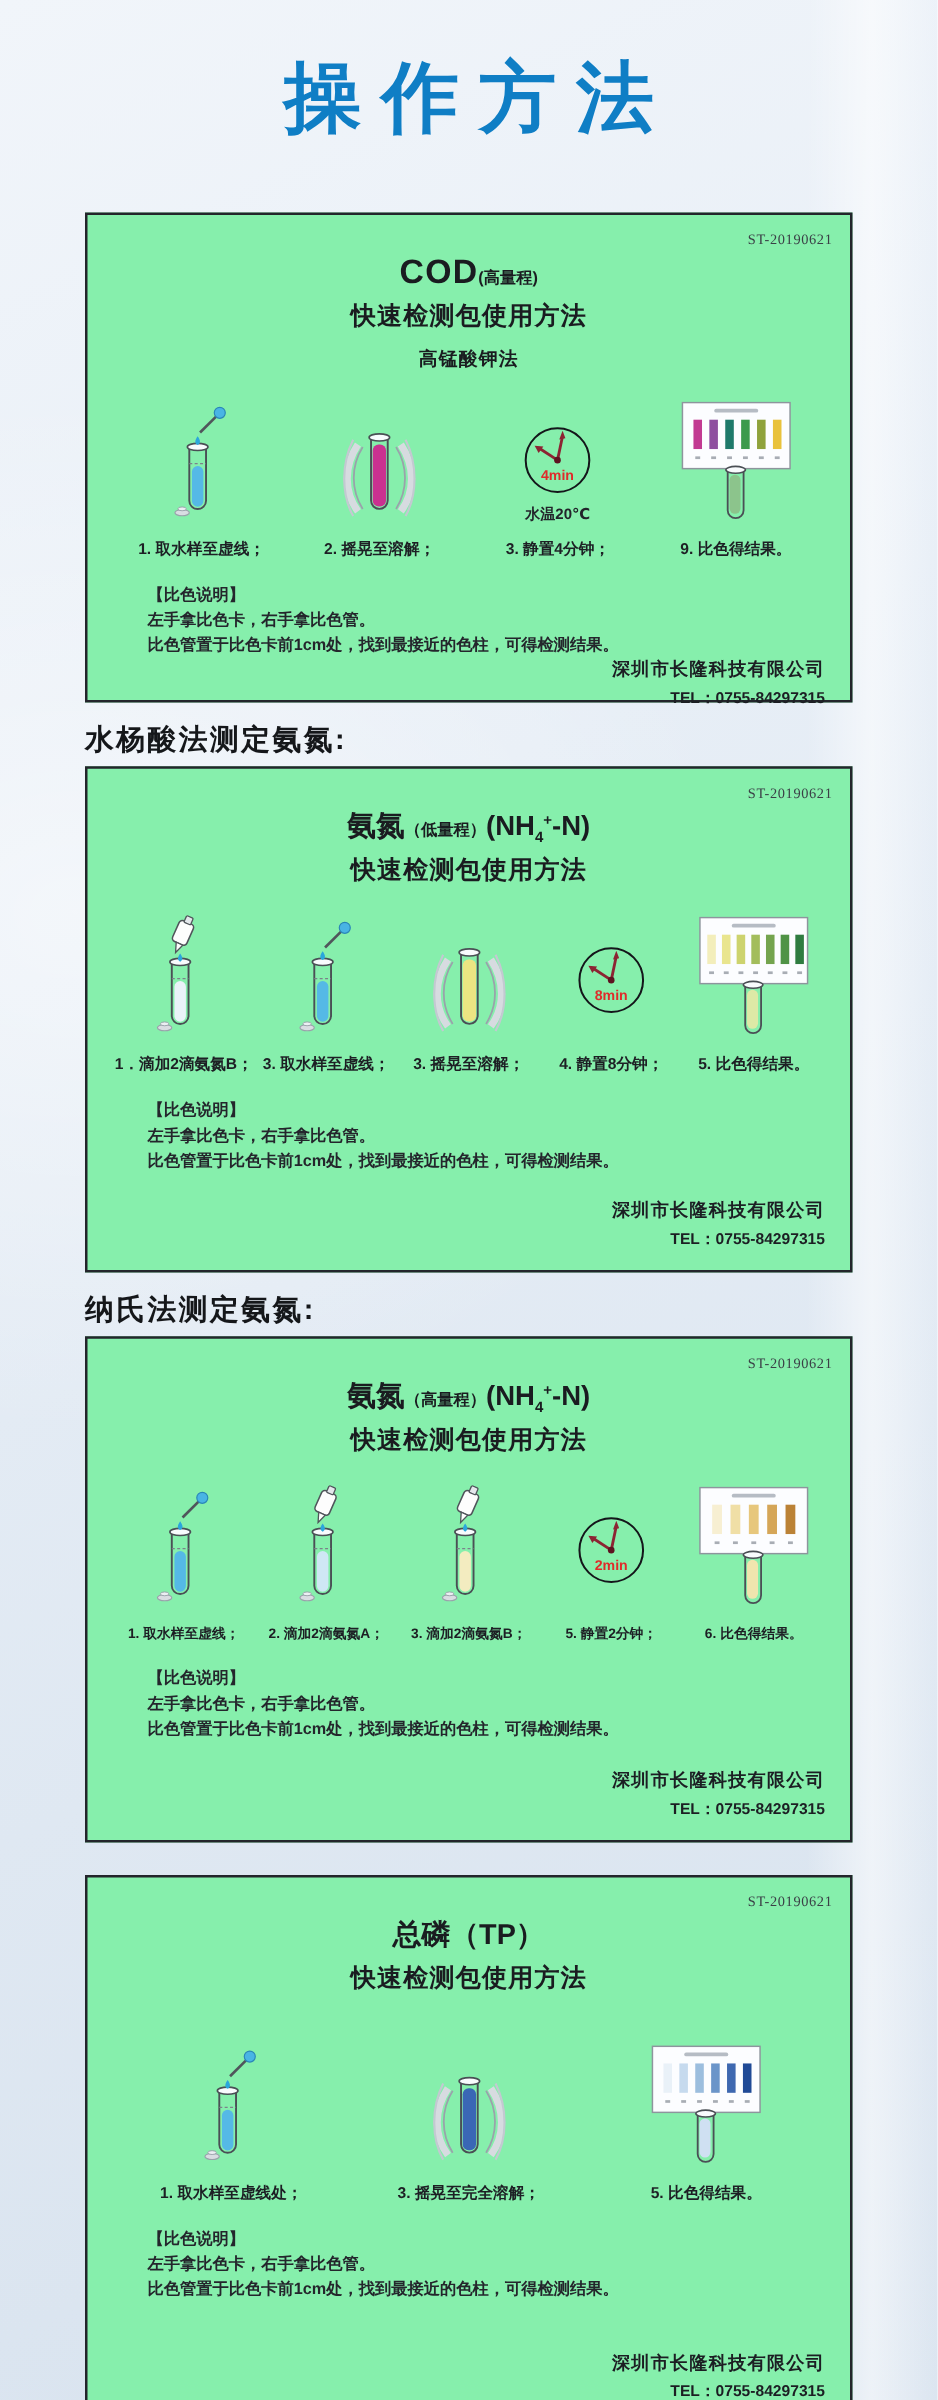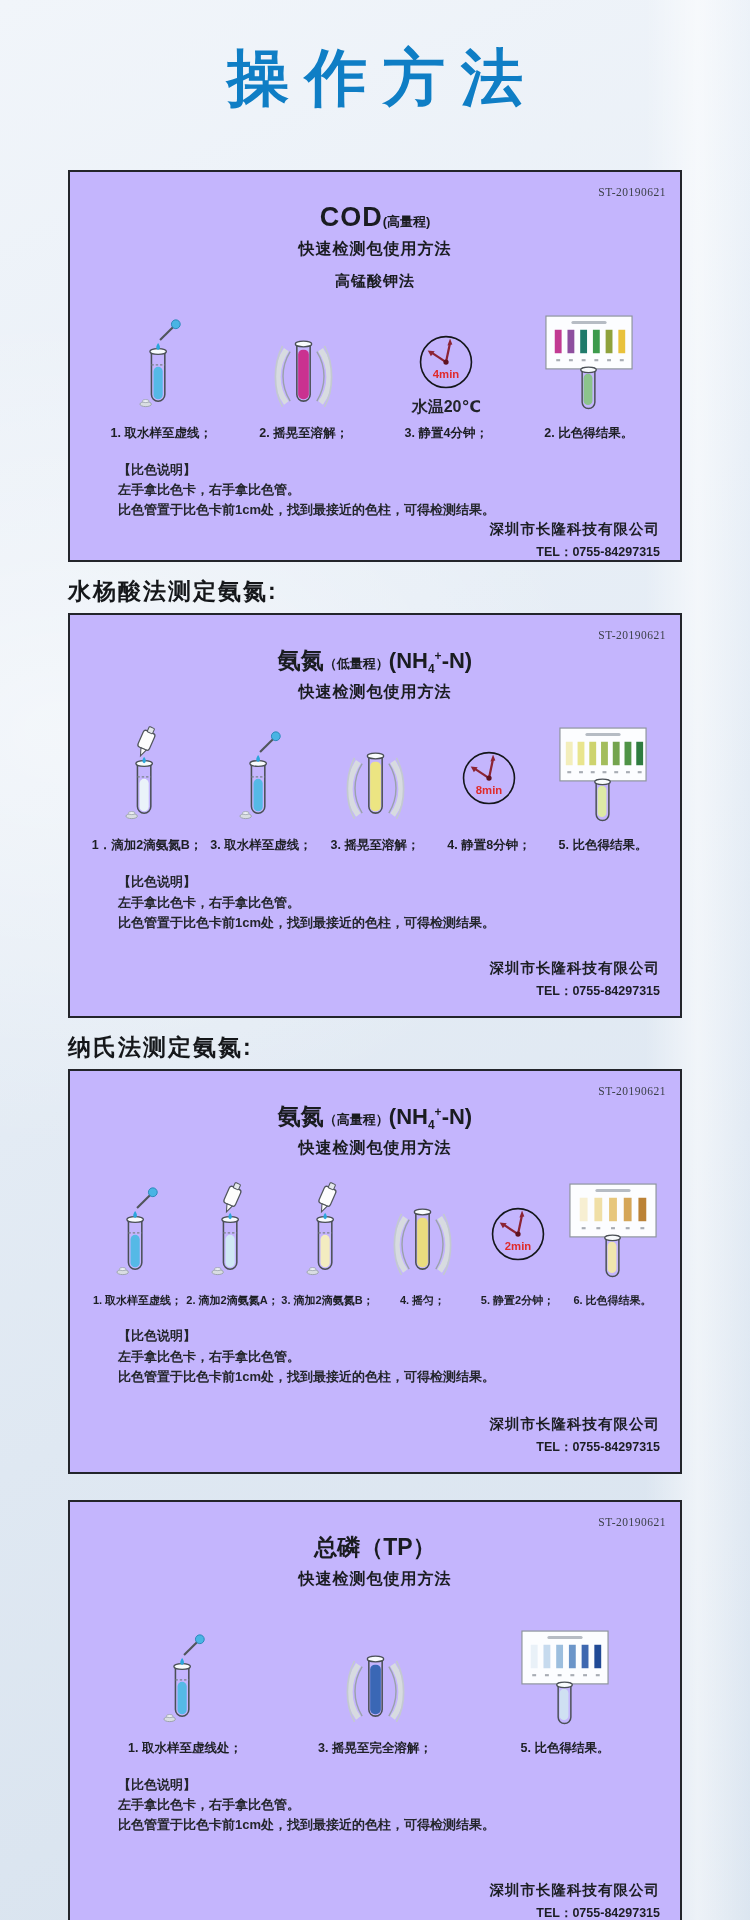--- a/index.html
+++ b/index.html
@@ -14,48 +14,48 @@
   .page-title{
     margin:36px auto 50px;text-align:center;
     font-size:62px;font-weight:bold;letter-spacing:16px;padding-left:16px;
   }
   .col{width:614px;margin:0 auto;}
   .sec-label{
     font-size:23px;font-weight:700;color:#15171a;margin:14px 0 6px;letter-spacing:2px;
   }
   .panel{
     position:relative;box-sizing:border-box;
-    border:2px solid #23252b;background:#c4b5fd;
+    border:2px solid #23252b;background:#86efac;
     padding:16px 20px 0;display:flex;flex-direction:column;
   }
   .h392{height:392px}.h405{height:405px}.h440{height:440px}.mt26{margin-top:26px}
   .code{
     position:absolute;top:14px;right:14px;font-family:"Liberation Serif","DejaVu Serif",serif;
     font-size:11.5px;color:#3a3f46;letter-spacing:.5px;
   }
   .ptitle{ text-align:center;color:#1a1c20;margin-top:14px;font-weight:700; }
   .ptitle .main-lat{font-size:27px;font-weight:600;letter-spacing:1px;}
   .ptitle .main-cjk{font-size:23px;}
   .ptitle .range{font-size:13px;font-weight:700;}
   .ptitle .formula{font-size:22px;font-weight:600;}
   .ptitle sub{font-size:12px;}
   .ptitle sup{font-size:12px;}
-  .ptitle2{text-align:center;color:#1a1c20;font-size:16px;font-weight:700;margin-top:6px;letter-spacing:1px;}
+  .ptitle2{text-align:center;color:#1a1c20;font-size:20px;font-weight:700;margin-top:6px;letter-spacing:1px;}
   .pmethod{text-align:center;color:#1a1c20;font-size:15px;font-weight:700;margin-top:12px;letter-spacing:1px;}
   .steps{display:flex;justify-content:space-around;margin-top:18px;}
   .step{display:flex;flex-direction:column;align-items:center;flex:1;min-width:0;justify-content:center;}
   .art-wrap{height:104px;display:flex;align-items:flex-end;justify-content:center;}
   .cap{margin-top:12px;font-size:12.5px;font-weight:600;color:#1d1f24;white-space:nowrap;}
   .cap.small{font-size:11px;}
   svg{display:block;}
   .a-pipette,.a-bottle{width:44px;height:100px;}
   .a-shake{width:61px;height:100px;}
   .a-clock{width:66px;height:66px;margin-bottom:12px;}
   .a-clock.nomb{margin-bottom:0;}
-  .clock-note{height:16px;font-size:16px;font-weight:600;color:#22242a;}
+  .clock-note{height:16px;font-size:12px;font-weight:600;color:#22242a;}
   .a-card{width:90px;height:98px;}
   .t-min{fill:#e02a2a;font-family:"Liberation Sans",sans-serif;font-size:12px;font-weight:bold;text-anchor:middle;}
   .note{margin:18px 0 0 28px;color:#24262c;font-size:13px;line-height:1.55;}
   .note .nt{font-weight:700;}
   .note .nl{font-weight:600;}
   .company-block{margin-top:auto;padding-bottom:16px;text-align:right;color:#1c1e23;}
   .company{font-size:14.5px;font-weight:700;letter-spacing:1px;}
   .tel{font-size:12.5px;font-weight:700;margin-top:5px;}
   .bar-label{fill:#a8adb4;}
 </style>
@@ -168,21 +168,21 @@
                 <rect x="38.5" y="45" width="4" height="2.2"></rect>
                 <rect x="51.5" y="45" width="4" height="2.2"></rect>
                 <rect x="64.5" y="45" width="4" height="2.2"></rect>
                 <rect x="77.5" y="45" width="4" height="2.2"></rect>
               </g>
             <rect x="40.5" y="60" width="9" height="32" rx="4.5" fill="#8cc48c"></rect>
             <path d="M39 56 v33 a6.5 6.5 0 0 0 13 0 v-33" fill="none" stroke="#4a4f55" stroke-width="1.5"></path>
             <ellipse cx="45.5" cy="56" rx="8" ry="2.8" fill="#f8fbfd" stroke="#4a4f55" stroke-width="1.3"></ellipse>
           </svg>
         </div>
-        <div class="cap">2. 比色得结果。</div>
+        <div class="cap">9. 比色得结果。</div>
       </div>
     </div>
     <div class="note">
       <div class="nt">【比色说明】</div>
       <div class="nl">左手拿比色卡，右手拿比色管。</div>
       <div class="nl">比色管置于比色卡前1cm处，找到最接近的色柱，可得检测结果。</div>
     </div>
     <div class="company-block">
       <div class="company">深圳市长隆科技有限公司</div>
       <div class="tel">TEL：0755-84297315</div>
@@ -299,28 +299,20 @@
       <div class="step">
         <div class="art-wrap">
             <svg class="a-bottle" viewBox="0 0 46 104">
               <use href="#i-bottle" fill="#f3ecc0"></use>
             </svg>
           </div>
         <div class="cap small">3. 滴加2滴氨氮B；</div>
       </div>
       <div class="step">
         <div class="art-wrap">
-            <svg class="a-shake" viewBox="0 0 64 104">
-              <use href="#i-shake" fill="#eadc7e"></use>
-            </svg>
-          </div>
-        <div class="cap small">4. 摇匀；</div>
-      </div>
-      <div class="step">
-        <div class="art-wrap">
             <svg class="a-clock" viewBox="0 0 70 70">
               <use href="#i-clock"></use>
               <text class="t-min" x="35" y="50">2min</text>
             </svg>
           </div>
         <div class="cap small">5. 静置2分钟；</div>
       </div>
       <div class="step">
         <div class="art-wrap">
           <svg class="a-card" viewBox="0 0 92 100">

